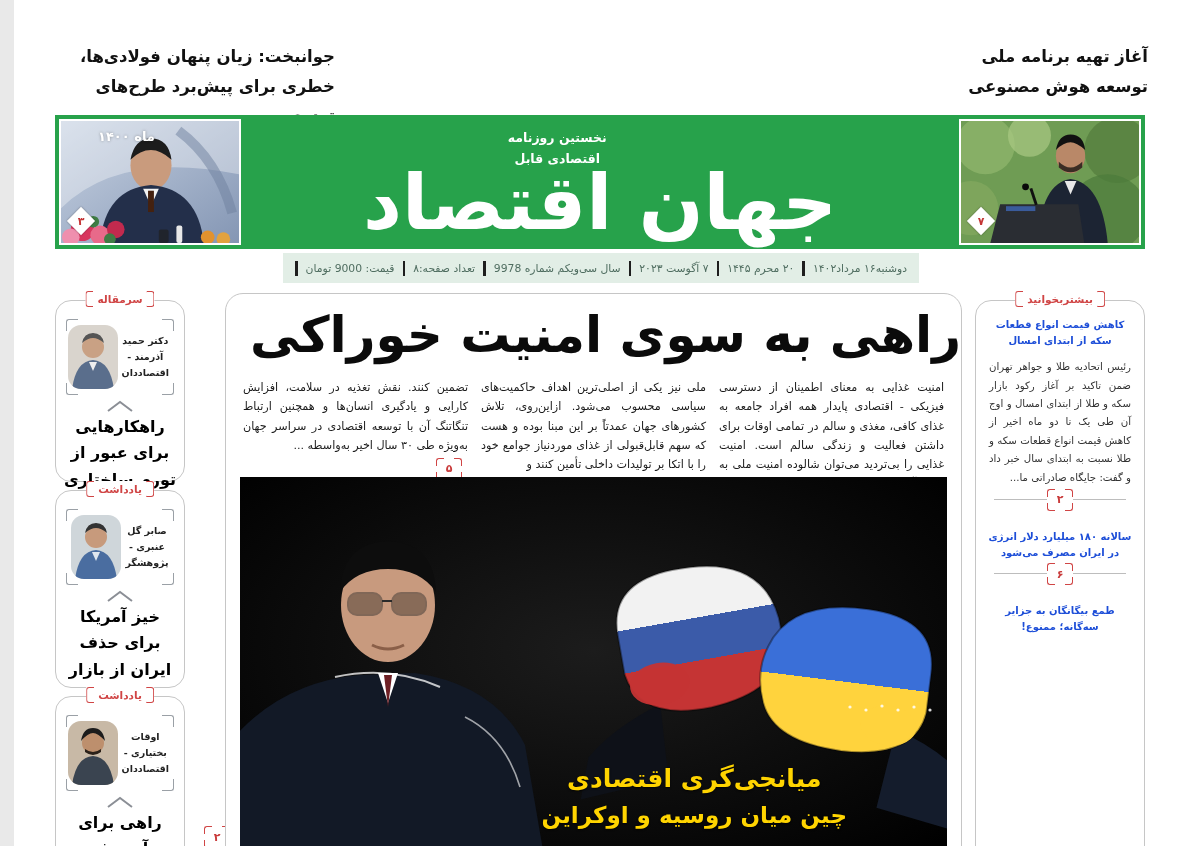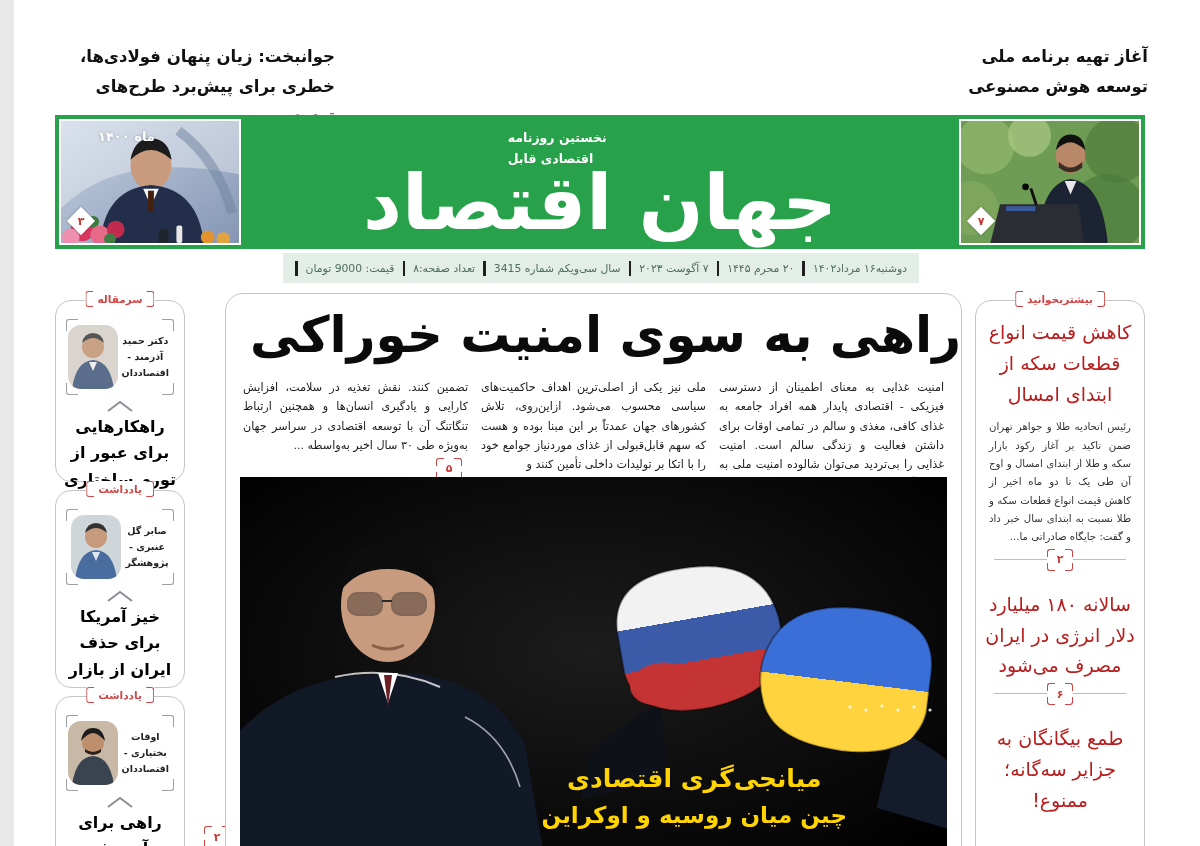--- a/index.html
+++ b/index.html
@@ -16,21 +16,21 @@
   .masthead{position:absolute;left:55px;top:115px;width:1090px;height:134px;background:#27a24b;}
   .mast-photo{position:absolute;top:4px;width:182px;height:126px;border:2px solid #ffffff;background:#888;overflow:hidden;}
   .mast-photo.lp{left:4px;}
   .mast-photo.rp{right:4px;}
   .mast-photo svg{position:absolute;inset:0;width:100%;height:100%;}
   .photo-overlay-text{position:absolute;top:8px;left:8px;color:#fff;font-weight:bold;font-size:13px;direction:rtl;text-shadow:0 0 3px rgba(0,0,0,.35);margin-left:29px;}
   .pbadge{position:absolute;left:10px;bottom:12px;width:20px;height:20px;background:#fff;transform:rotate(45deg);box-shadow:0 0 2px rgba(0,0,0,.4);}
   .pbadge b{position:absolute;inset:0;display:flex;align-items:center;justify-content:center;transform:rotate(-45deg);color:#c43535;font-size:11px;}
   .logo-wrap{position:absolute;left:190px;right:190px;top:0;bottom:0;}
   .logo-text{position:absolute;bottom:8px;left:0;right:0;text-align:center;color:#fff;font-size:76px;font-weight:bold;letter-spacing:-3px;line-height:1;white-space:nowrap;}
-  .tagline{position:absolute;top:12px;left:37%;text-align:left;color:#fff;font-size:12.5px;font-weight:bold;line-height:1.7;}
+  .tagline{position:absolute;top:12px;left:37%;text-align:center;color:#fff;font-size:12.5px;font-weight:bold;line-height:1.7;}
   .tagline span{display:block;}
 
   
   .date-bar{position:absolute;left:283px;top:253px;width:636px;height:30px;background:#e2eee6;display:flex;align-items:center;justify-content:space-between;padding:0 12px;direction:rtl;}
   .date-bar .itm{color:#4f6d60;font-size:10.8px;white-space:nowrap;}
   .date-bar .sep{width:2.5px;height:15px;background:#1e1e1e;flex:none;}
 
   
   .corners i{position:absolute;width:8px;height:8px;border:0 solid #d04545;}
   .corners i.tl{left:0;top:0;border-top-width:1.3px;border-left-width:1.3px;border-top-left-radius:3px;}
@@ -49,21 +49,21 @@
   .lbox{left:55px;width:130px;}
   .rbox{left:975px;width:170px;top:300px;height:575px;}
 
   .aframe{position:relative;margin:18px 10px 0;height:76px;display:flex;align-items:center;padding:5px;gap:4px;}
   .a-name{flex:1;font-size:9.5px;font-weight:bold;color:#222;text-align:center;line-height:1.7;direction:rtl;}
   .avatar{width:50px;height:64px;border-radius:13px;overflow:hidden;flex:none;}
   .avatar svg{width:100%;height:100%;display:block;}
   .chev{display:block;margin:5px auto 0;width:28px;height:12px;}
   .sb-title{font-size:16px;font-weight:bold;text-align:center;line-height:1.65;margin:2px 6px 0;color:#000;}
 
-  .rs-title{font-size:19px;font-weight:normal;text-align:center;line-height:1.62;margin:16px 8px 0;color:#b91c1c;}
+  .rs-title{font-size:10px;font-weight:bold;text-align:center;line-height:1.62;margin:16px 8px 0;color:#1d4ed8;}
   .rs-body{font-size:10.2px;margin:9px 13px 0;text-align:justify;line-height:1.8;color:#333;}
   .rs-div{position:relative;border-top:1px solid #bdbdbd;margin:12px 18px 0;height:14px;}
   .rs-div .pmark{position:absolute;left:50%;top:-11px;transform:translateX(-50%);margin:0;}
 
   
   .mainbox{position:absolute;left:225px;top:293px;width:737px;height:580px;border:1px solid #c6c6c6;border-radius:18px;background:#fff;}
   .headline{margin-top:12px;font-size:50px;font-weight:bold;color:#0b0b0b;letter-spacing:-1px;}
   .cols{display:flex;gap:13px;margin:14px 17px 0;direction:rtl;}
   .col{flex:1;font-size:11.2px;line-height:1.72;text-align:justify;color:#1b1b1b;}
   .mainphoto{position:absolute;left:14px;top:183px;width:707px;height:385px;background:#000;}
@@ -149,21 +149,21 @@
     </div>
   </div>
 
   <div class="date-bar">
     <span class="itm">دوشنبه۱۶ مرداد۱۴۰۲</span>
       <span class="sep"></span>
     <span class="itm">۲۰ محرم ۱۴۴۵</span>
       <span class="sep"></span>
     <span class="itm">۷ آگوست ۲۰۲۳</span>
       <span class="sep"></span>
-    <span class="itm">سال سی‌ویکم شماره 3415</span>
+    <span class="itm">سال سی‌ویکم شماره 9978</span>
       <span class="sep"></span>
     <span class="itm">تعداد صفحه:۸</span>
       <span class="sep"></span>
     <span class="itm">قیمت: 9000 تومان</span>
       <span class="sep"></span>
   </div>
 
   <div class="railbox lbox" style="top:300px;height:182px;">
     <div class="seclabel corners"><i class="tl"></i><i class="tr"></i><i class="bl"></i><i class="br"></i><span>سرمقاله</span></div>
     <div class="aframe corners gray-corners">

